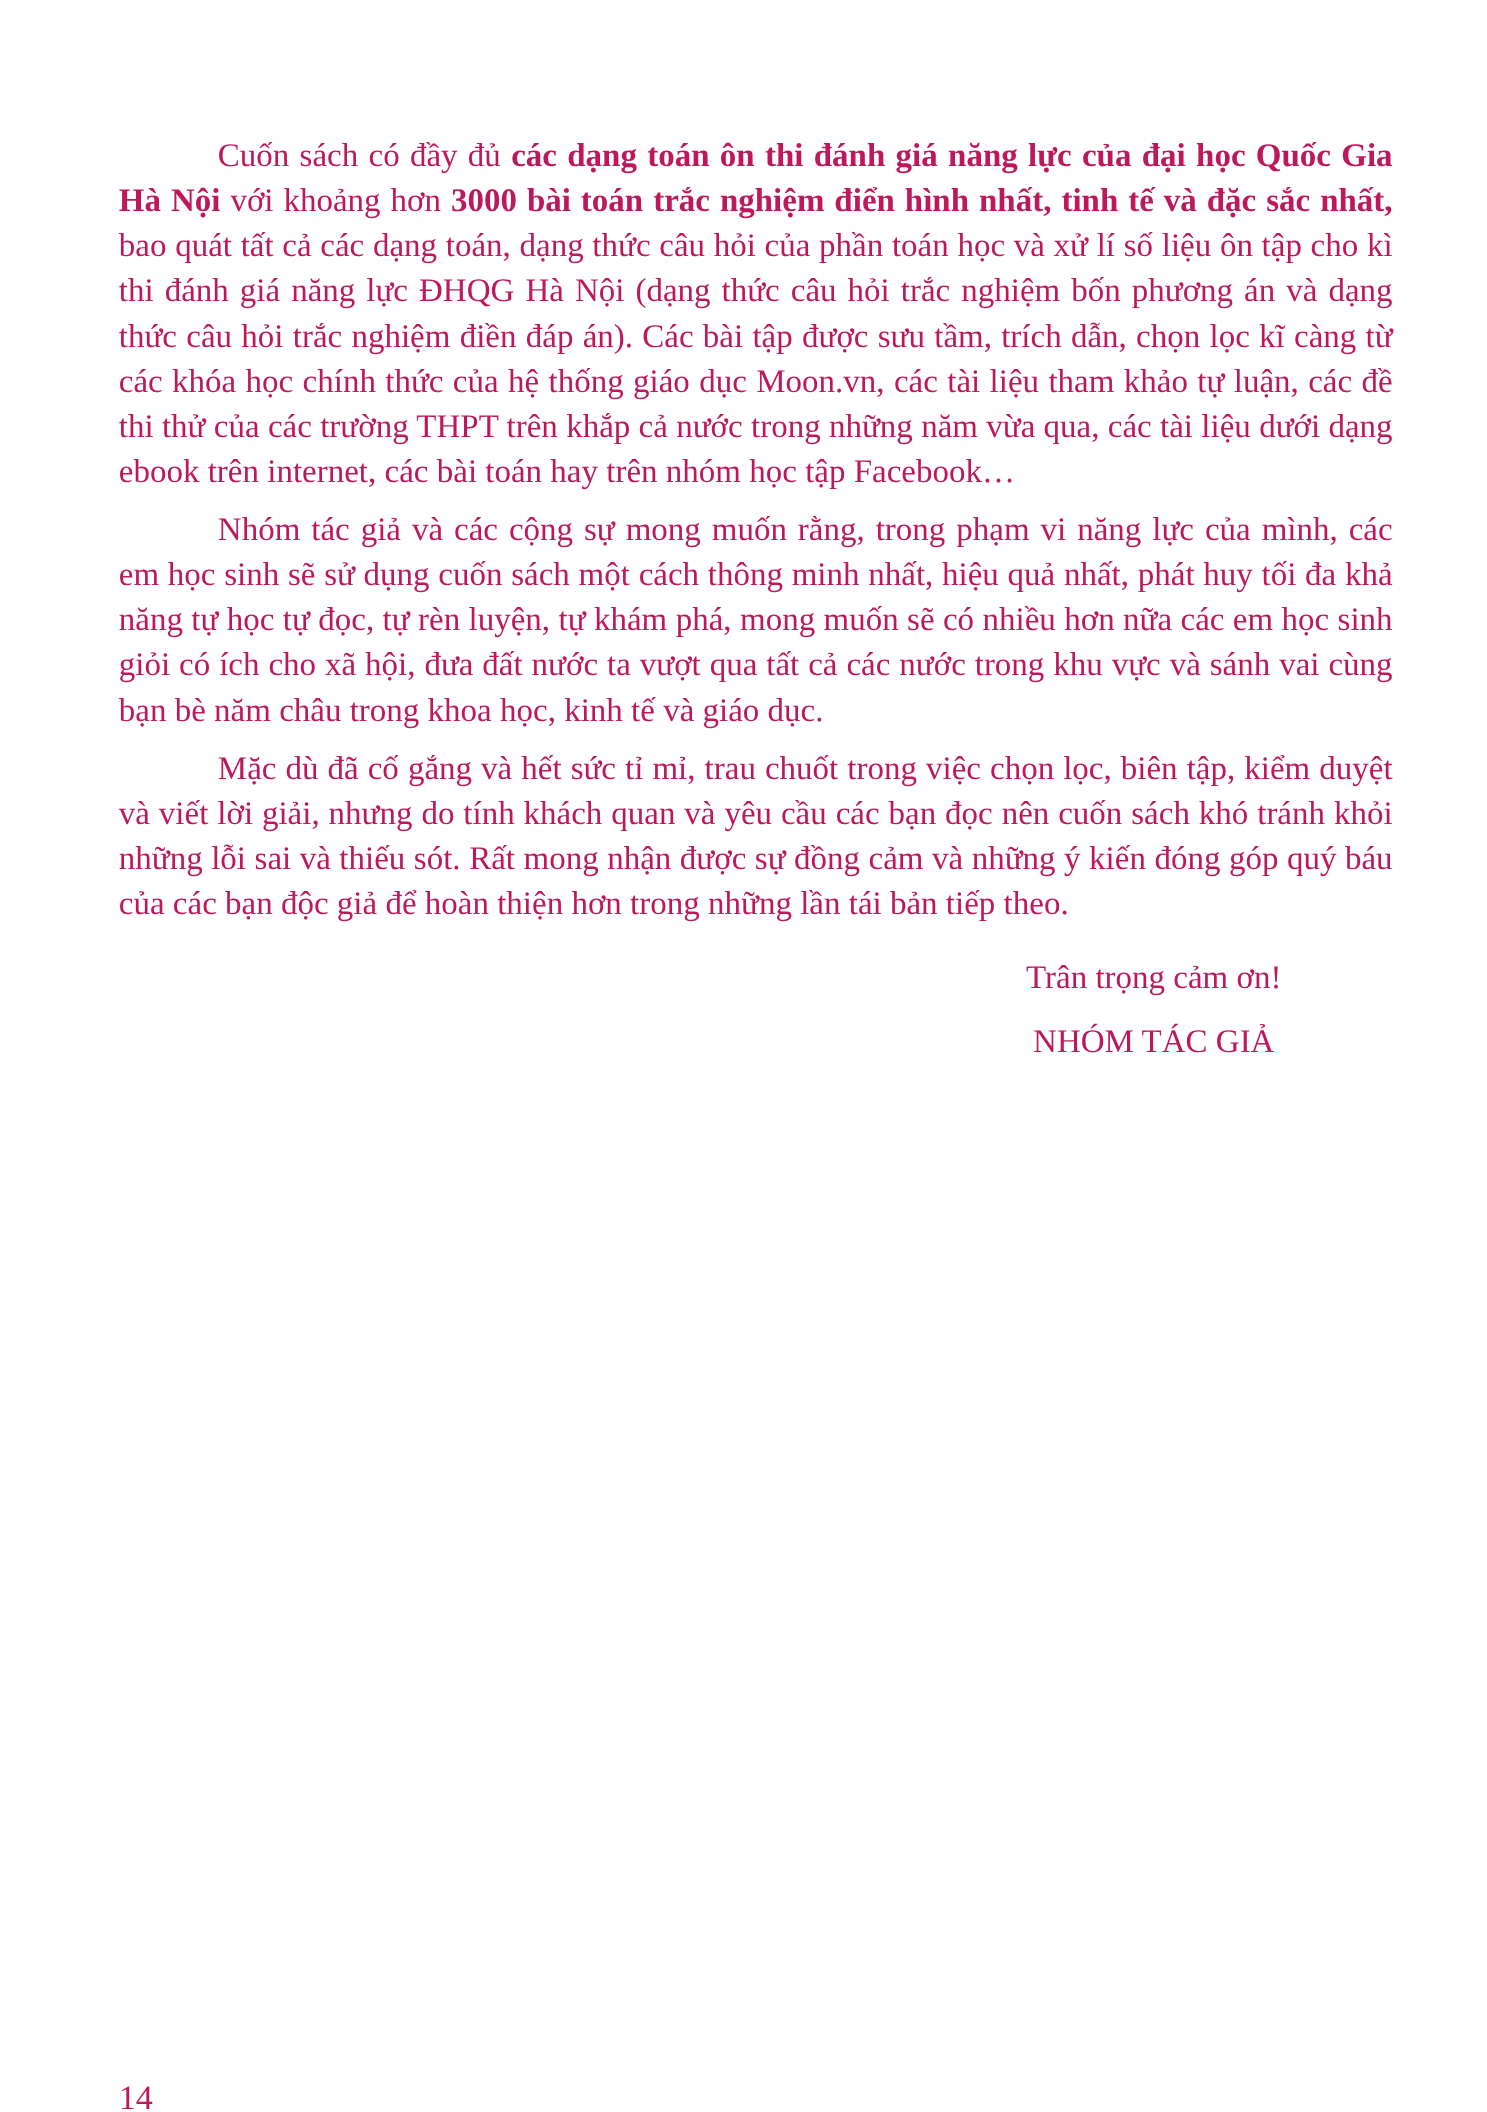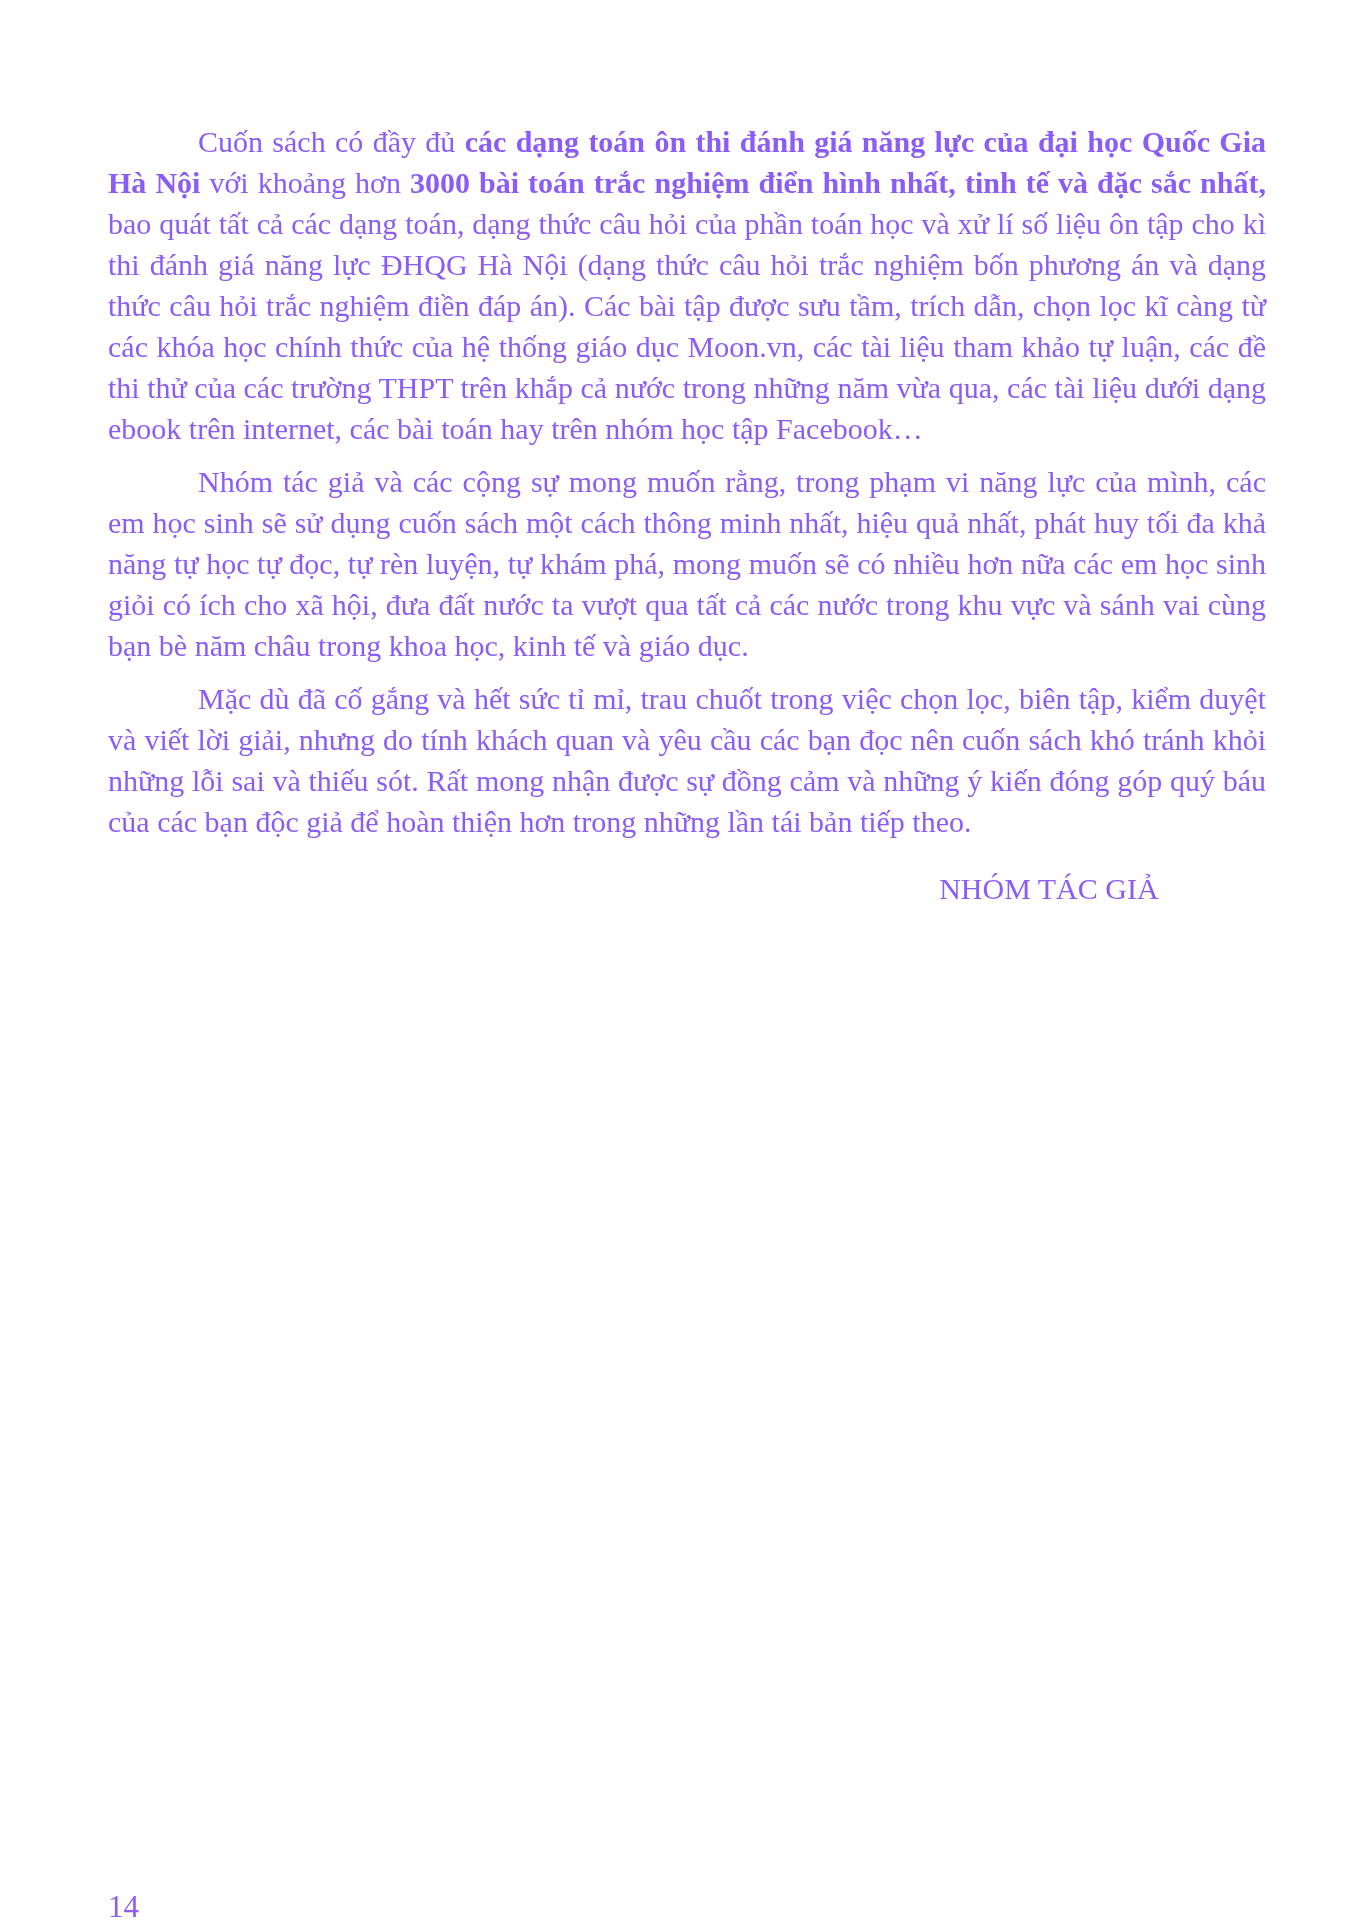--- a/index.html
+++ b/index.html
@@ -2,21 +2,21 @@
 <html lang="vi"><head>
 <meta charset="utf-8">
 <style>
   * { margin: 0; padding: 0; box-sizing: border-box; }
   html, body { background: #ffffff; }
   .page {
     position: relative;
     width: 1352px;
     height: 1920px;
     background: #ffffff;
-    color: #8b5cf6;
+    color: #be185d;
     font-family: "Liberation Serif", "DejaVu Serif", serif;
     overflow: hidden;
   }
   .body-text {
     position: absolute;
     left: 108px;
     top: 121px;
     width: 1158px;
     font-size: 30px;
     line-height: 41px;
@@ -47,17 +47,18 @@
 <body>
 
 <div class="page">
   <div class="body-text">
     <div id="paragraphs">
         <p class="para"><span>Cuốn sách có đầy đủ </span><b>các dạng toán ôn thi đánh giá năng lực của đại học Quốc Gia Hà Nội</b><span> với khoảng hơn </span><b>3000 bài toán trắc nghiệm điển hình nhất, tinh tế và đặc sắc nhất,</b><span> bao quát tất cả các dạng toán, dạng thức câu hỏi của phần toán học và xử lí số liệu ôn tập cho kì thi đánh giá năng lực ĐHQG Hà Nội (dạng thức câu hỏi trắc nghiệm bốn phương án và dạng thức câu hỏi trắc nghiệm điền đáp án). Các bài tập được sưu tầm, trích dẫn, chọn lọc kĩ càng từ các khóa học chính thức của hệ thống giáo dục Moon.vn, các tài liệu tham khảo tự luận, các đề thi thử của các trường THPT trên khắp cả nước trong những năm vừa qua, các tài liệu dưới dạng ebook trên internet, các bài toán hay trên nhóm học tập Facebook…</span></p>
         <p class="para"><span>Nhóm tác giả và các cộng sự mong muốn rằng, trong phạm vi năng lực của mình, các em học sinh sẽ sử dụng cuốn sách một cách thông minh nhất, hiệu quả nhất, phát huy tối đa khả năng tự học tự đọc, tự rèn luyện, tự khám phá, mong muốn sẽ có nhiều hơn nữa các em học sinh giỏi có ích cho xã hội, đưa đất nước ta vượt qua tất cả các nước trong khu vực và sánh vai cùng bạn bè năm châu trong khoa học, kinh tế và giáo dục.</span></p>
         <p class="para"><span>Mặc dù đã cố gắng và hết sức tỉ mỉ, trau chuốt trong việc chọn lọc, biên tập, kiểm duyệt và viết lời giải, nhưng do tính khách quan và yêu cầu các bạn đọc nên cuốn sách khó tránh khỏi những lỗi sai và thiếu sót. Rất mong nhận được sự đồng cảm và những ý kiến đóng góp quý báu của các bạn độc giả để hoàn thiện hơn trong những lần tái bản tiếp theo.</span></p>
       </div>
     <div class="signoff">
+      <div class="thanks-line">Trân trọng cảm ơn!</div>
       <div class="author-line">NHÓM TÁC GIẢ</div>
     </div>
   </div>
   <div class="page-number">14</div>
 </div>
 
 </body></html>

